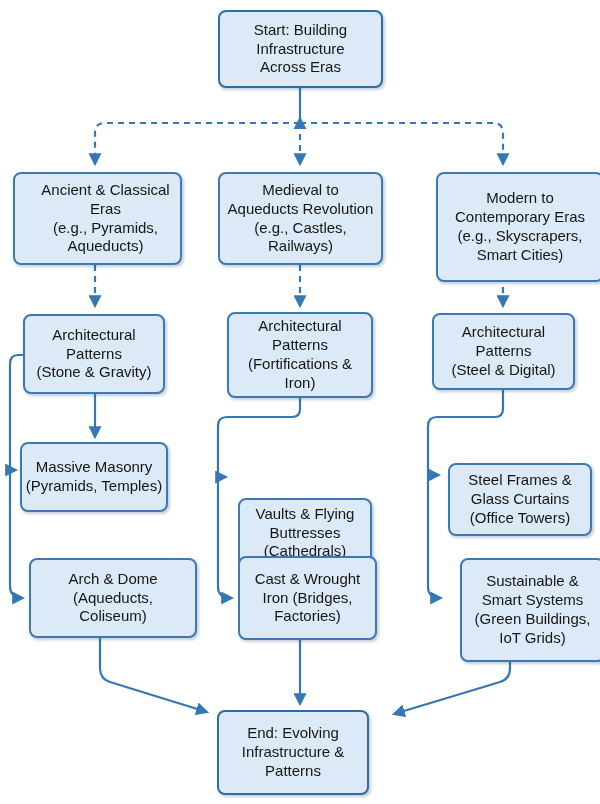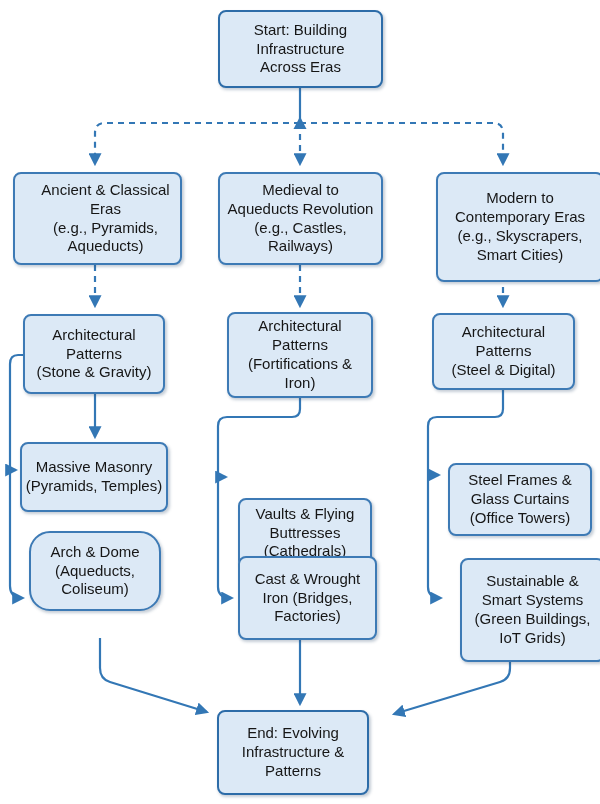--- a/index.html
+++ b/index.html
@@ -87,21 +87,21 @@
   <div class="node" style="left:227px; top:312px; width:146px; height:86px;">Architectural
 Patterns
 (Fortifications &amp;
 Iron)</div>
   <div class="node" style="left:432px; top:313px; width:143px; height:77px;">Architectural
 Patterns
 (Steel &amp; Digital)</div>
 
   <div class="node" style="left:20px;  top:442px; width:148px; height:70px;">Massive Masonry
 (Pyramids, Temples)</div>
-  <div class="node" style="left:29px;  top:531px; width:132px; height:80px;border-radius:21px;">Arch &amp; Dome
+  <div class="node" style="left:29px;  top:558px; width:168px; height:80px;">Arch &amp; Dome
 (Aqueducts,
 Coliseum)</div>
 
   <div class="node" style="left:238px; top:452px; width:134px; height:70px;margin-top:46px;">Vaults &amp; Flying
 Buttresses
 (Cathedrals)</div>
   <div class="node" style="left:238px; top:556px; width:139px; height:84px;">Cast &amp; Wrought
 Iron (Bridges,
 Factories)</div>
 

